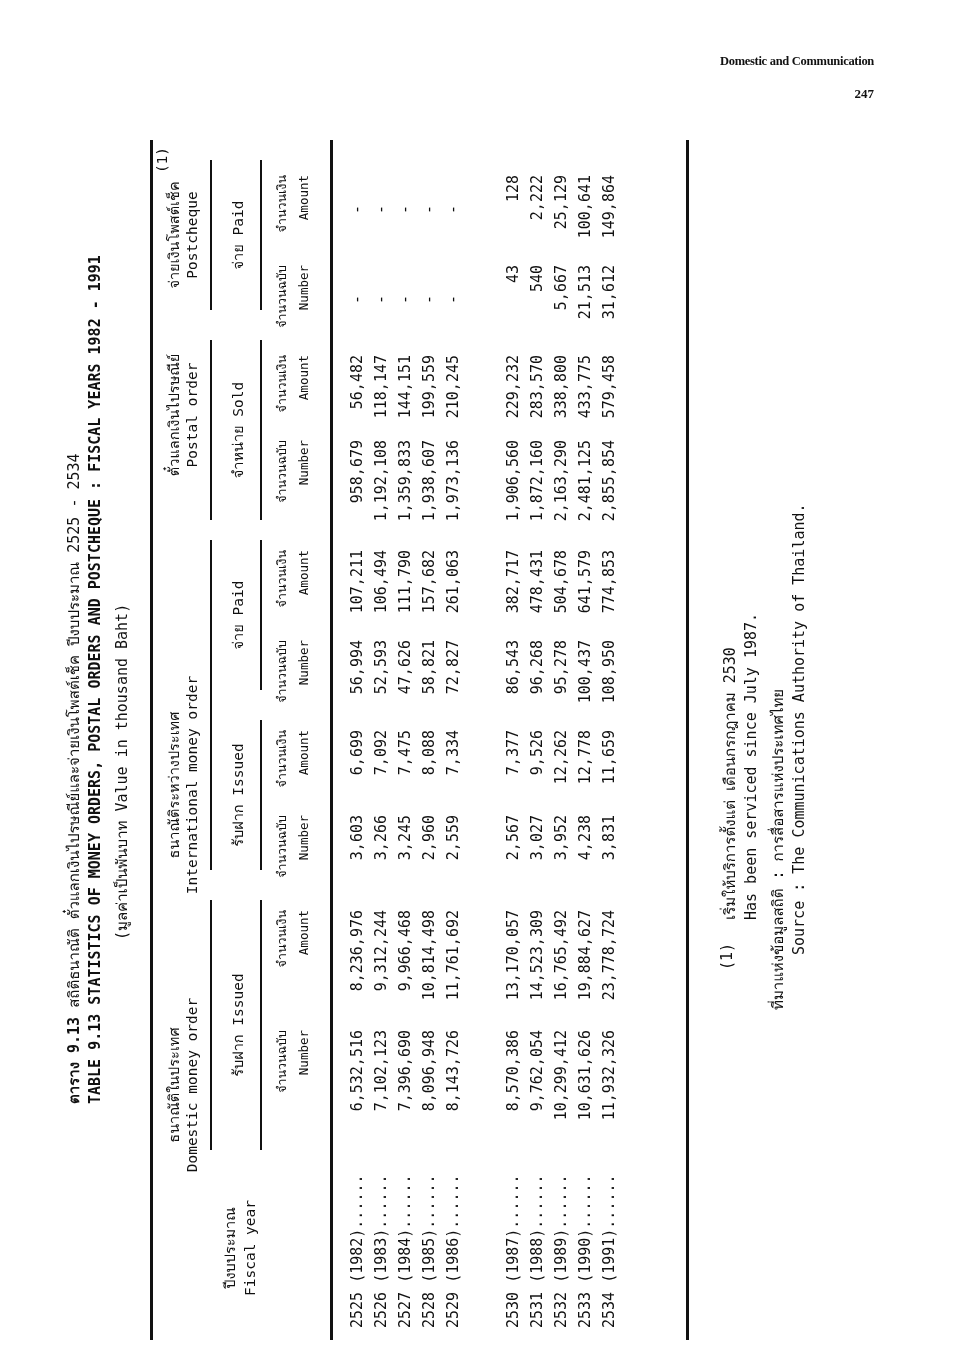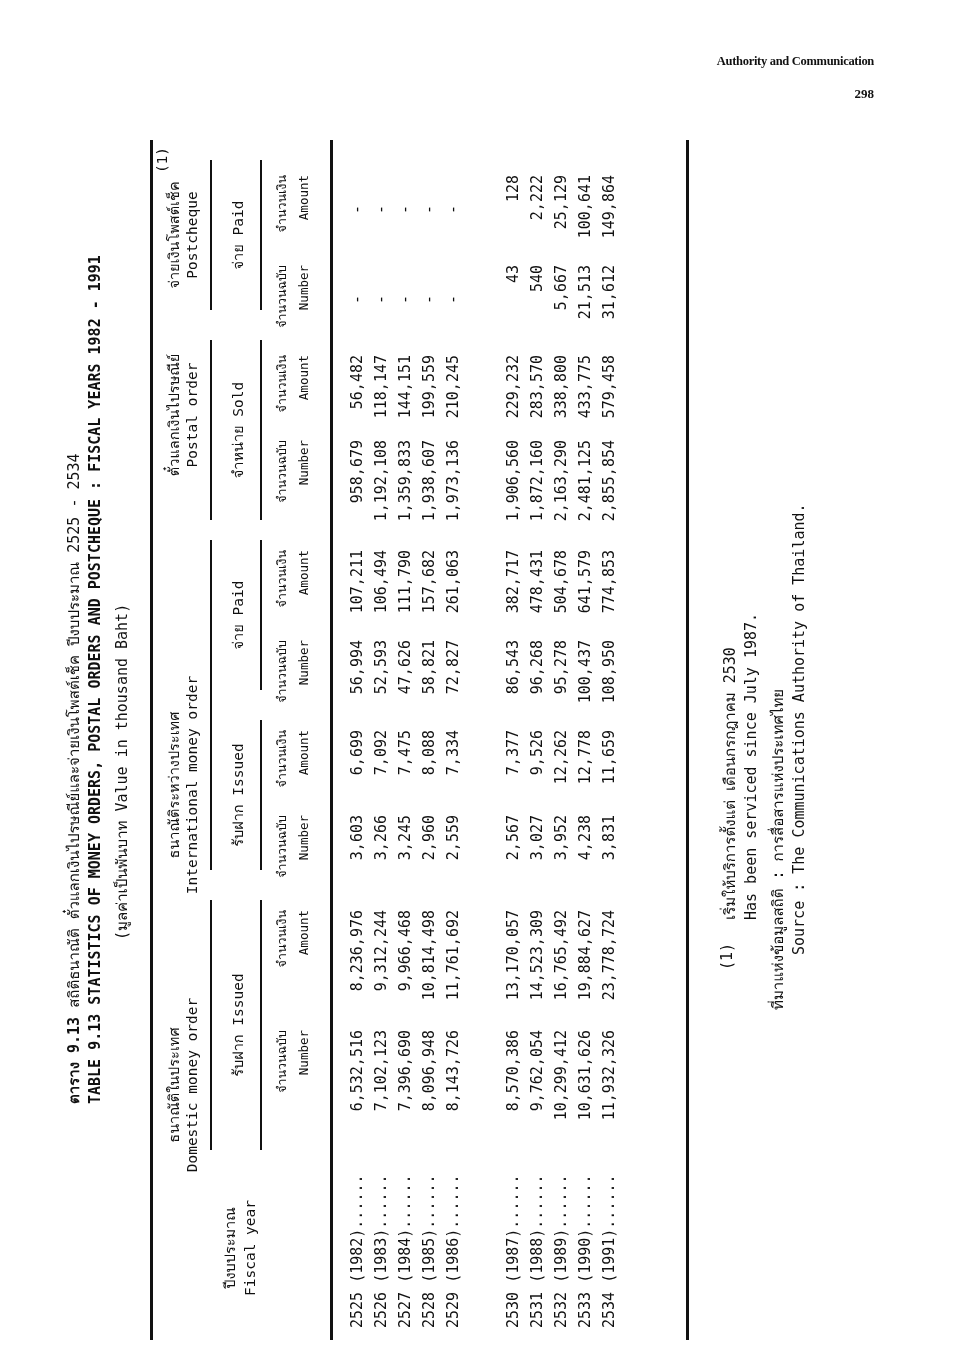--- a/index.html
+++ b/index.html
@@ -38,22 +38,22 @@
   .hdr-small { font-size: 12.5px; }
 
   .cell { position: absolute; font-size: 15px; white-space: nowrap; text-align: right; width: 130px; }
   .yearcell { position: absolute; font-size: 15px; white-space: nowrap; text-align: left; left: 12px; width: 180px; }
 
   .foot { position: absolute; font-size: 15px; white-space: nowrap; }
 </style>
 </head>
 <body>
 
-<div class="running-head">Authority and Communication</div>
-<div class="page-number">298</div>
+<div class="running-head">Domestic and Communication</div>
+<div class="page-number">247</div>
 
 <div class="rot">
   <div class="titles">
     <div class="title-th">
       <b>ตาราง 9.13</b>
       <span>สถิติธนาณัติ ตั๋วแลกเงินไปรษณีย์และจ่ายเงินโพสต์เช็ค ปีงบประมาณ 2525 - 2534</span>
     </div>
     <div class="title-en">
       <span>TABLE 9.13</span>
       <span>STATISTICS OF MONEY ORDERS, POSTAL ORDERS AND POSTCHEQUE : FISCAL YEARS 1982 - 1991</span>

